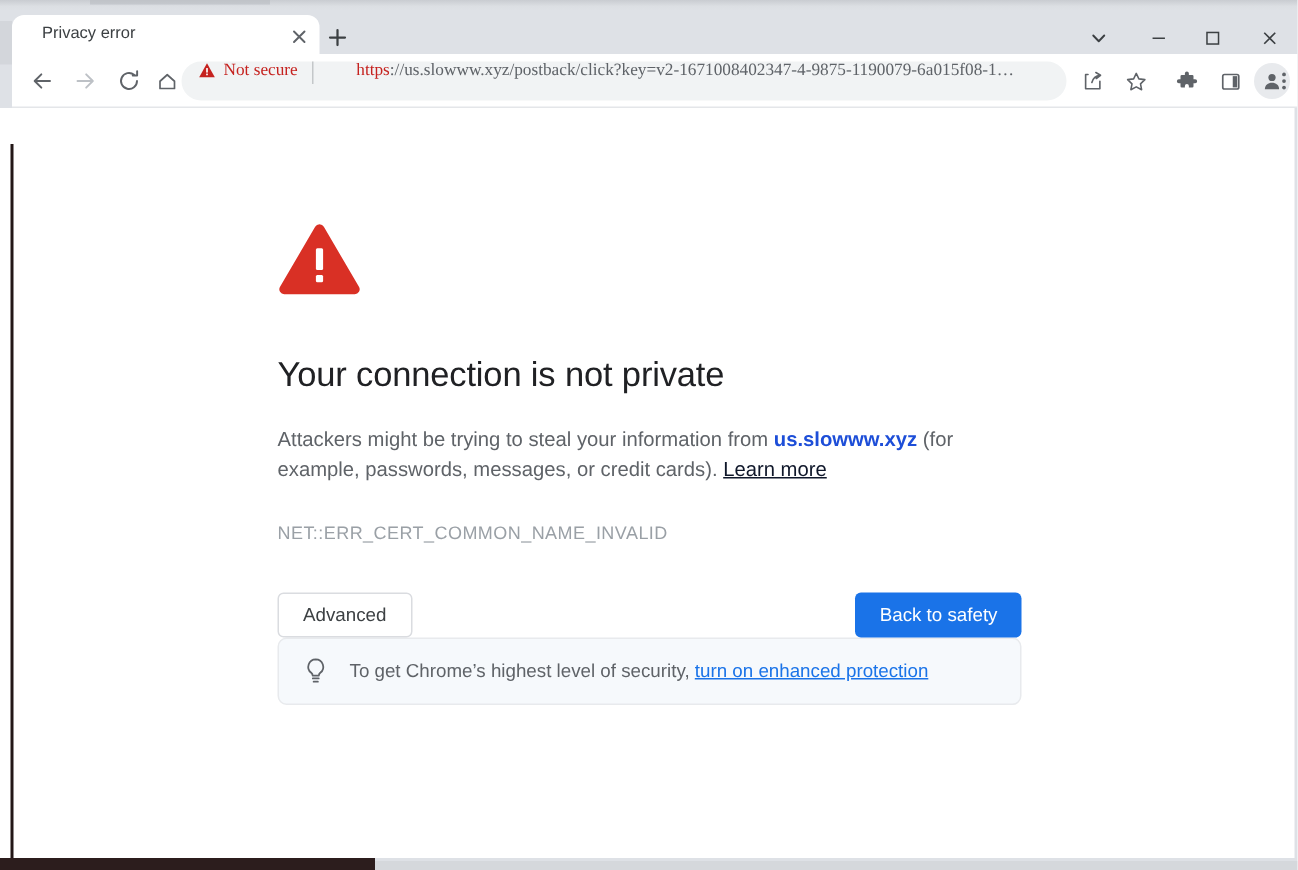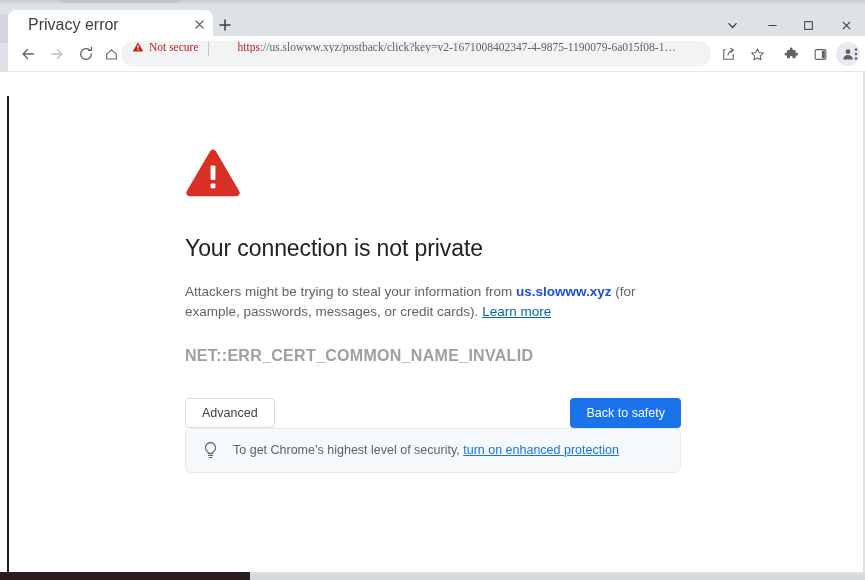--- a/index.html
+++ b/index.html
@@ -58,21 +58,21 @@
     position: absolute;
     left: 8px; top: 3px;
     width: 205px; height: 26px;
     background: #ffffff;
     border-radius: 8px 8px 0 0;
   }
   #tab-title {
     position: absolute;
     left: 20px; top: 6px;
     width: 140px;
-    font-size: 16px;
+    font-size: 11px;
     color: #3c4043;
     white-space: nowrap;
     overflow: hidden;
     text-overflow: ellipsis;
   }
   #tab-close-button {
     position: absolute;
     left: 183px; top: 6px;
     width: 16px; height: 16px;
     border-radius: 50%;
@@ -243,31 +243,30 @@
 
   #error-paragraph {
     font-size: 13.5px;
     color: #5f6368;
     line-height: 1.52;
     margin-bottom: 24px;
     max-width: 480px;
   }
   #error-paragraph b { color: #1d4ed8; font-weight: 700; }
   #learn-more-link {
-    color: #0369a1;
+    color: #0f172a;
     text-decoration: underline;
     cursor: pointer;
   }
 
   #error-code {
-    font-size: 16px;
+    font-size: 12px;
     color: #9aa0a6;
     letter-spacing: .3px;
     margin-bottom: 33px;
-    font-weight: bold;
   }
 
   
   #enhanced-protection-notice {
     width: 496px;
     min-height: 44px;
     background: #f6f9fc;
     border: 1px solid #e8eaed;
     border-radius: 6px;
     display: flex;

